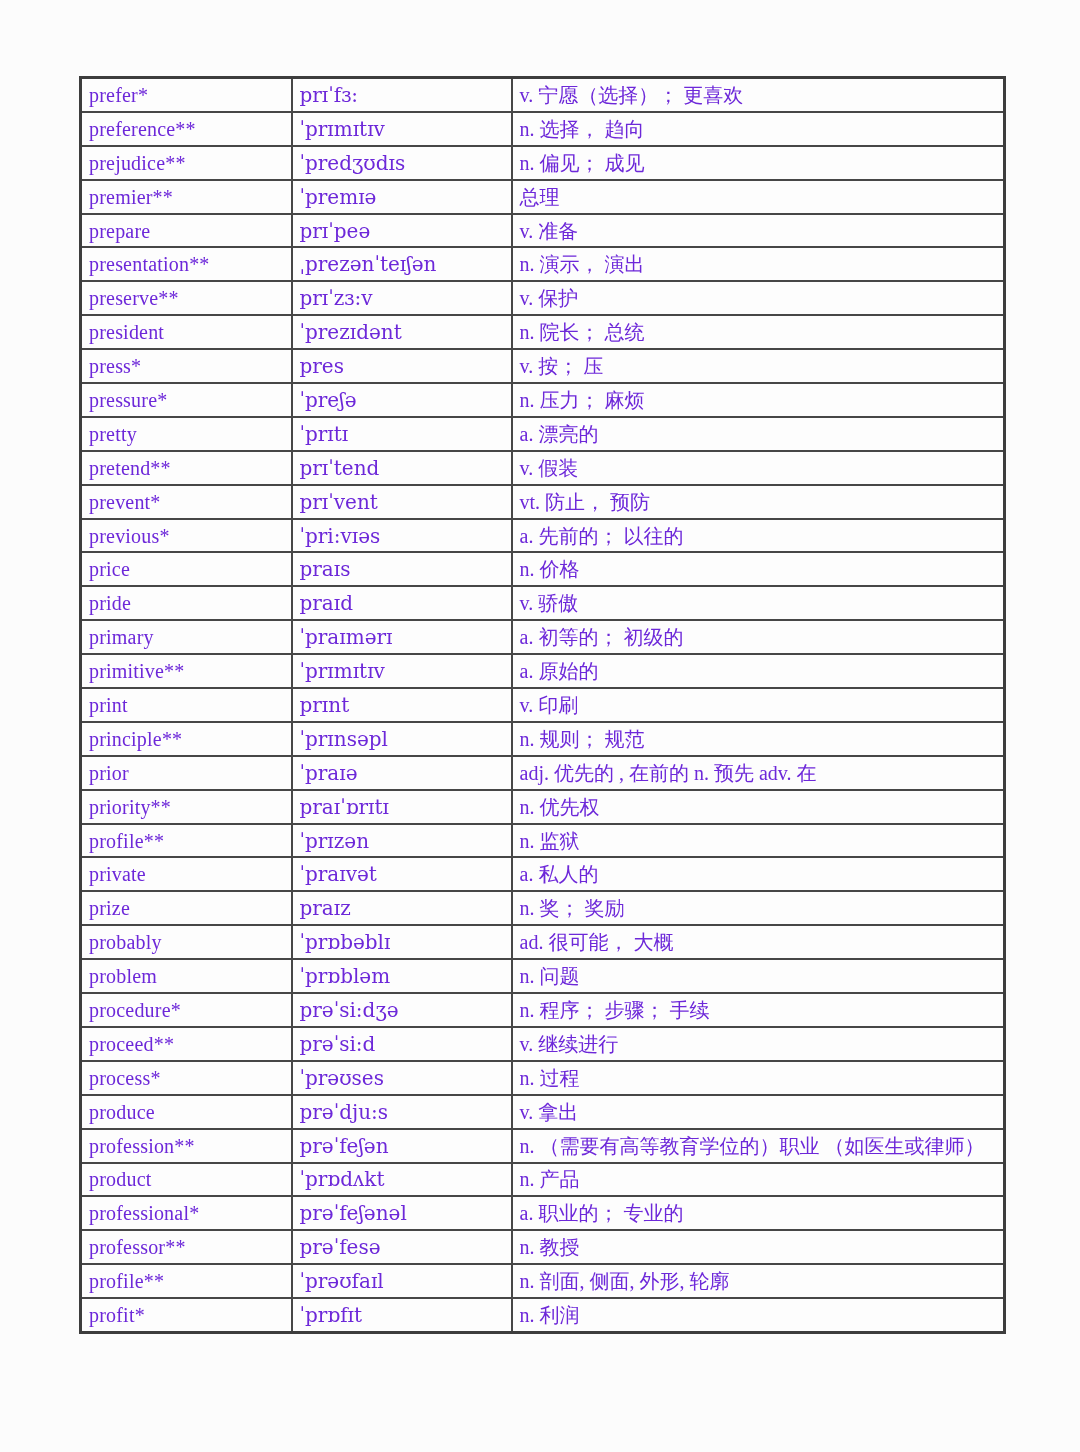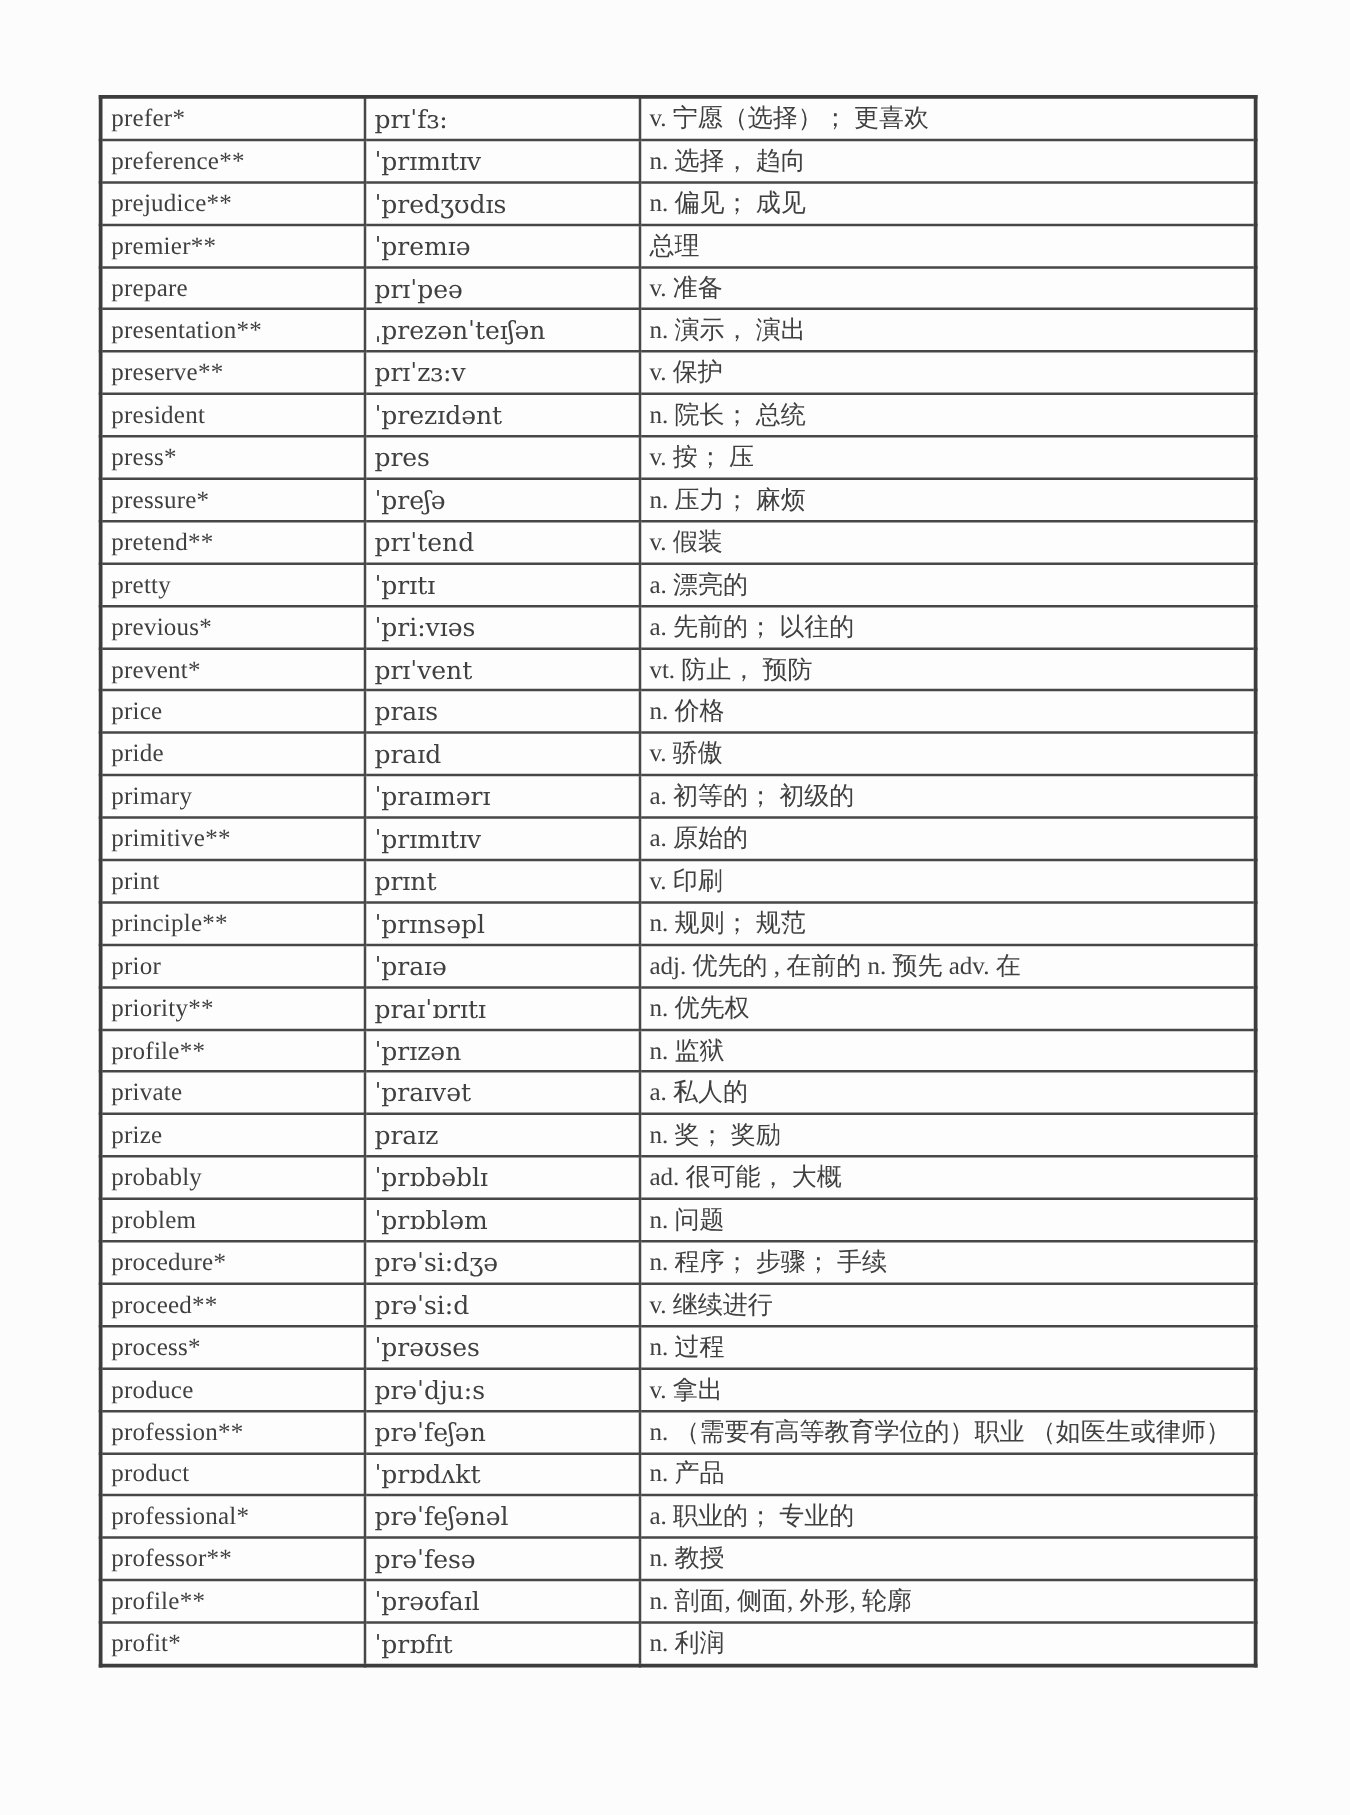--- a/index.html
+++ b/index.html
@@ -6,21 +6,21 @@
     margin: 0;
     padding: 0;
     background: #fcfcfc;
   }
   .page {
     position: relative;
     width: 1080px;
     height: 1452px;
     background: #fcfcfc;
     font-family: "Liberation Serif", "DejaVu Serif", serif;
-    color: #404040;
+    color: #6d28d9;
     overflow: hidden;
   }
   table.vocab-table {
     position: absolute;
     left: 79px;
     top: 76px;
     width: 924px;
     border-collapse: collapse;
     table-layout: fixed;
     background: #fdfdfd;
@@ -102,38 +102,38 @@
           <td class="word-cell">press*</td>
           <td class="ipa-cell">pres</td>
           <td class="meaning-cell">v. 按； 压</td>
         </tr>
         <tr>
           <td class="word-cell">pressure*</td>
           <td class="ipa-cell">ˈpreʃə</td>
           <td class="meaning-cell">n. 压力； 麻烦</td>
         </tr>
         <tr>
+          <td class="word-cell">pretty</td>
+          <td class="ipa-cell">ˈprɪtɪ</td>
+          <td class="meaning-cell">a. 漂亮的</td>
+        </tr>
+        <tr>
           <td class="word-cell">pretend**</td>
           <td class="ipa-cell">prɪˈtend</td>
           <td class="meaning-cell">v. 假装</td>
         </tr>
         <tr>
-          <td class="word-cell">pretty</td>
-          <td class="ipa-cell">ˈprɪtɪ</td>
-          <td class="meaning-cell">a. 漂亮的</td>
+          <td class="word-cell">prevent*</td>
+          <td class="ipa-cell">prɪˈvent</td>
+          <td class="meaning-cell">vt. 防止， 预防</td>
         </tr>
         <tr>
           <td class="word-cell">previous*</td>
           <td class="ipa-cell">ˈpri:vɪəs</td>
           <td class="meaning-cell">a. 先前的； 以往的</td>
-        </tr>
-        <tr>
-          <td class="word-cell">prevent*</td>
-          <td class="ipa-cell">prɪˈvent</td>
-          <td class="meaning-cell">vt. 防止， 预防</td>
         </tr>
         <tr>
           <td class="word-cell">price</td>
           <td class="ipa-cell">praɪs</td>
           <td class="meaning-cell">n. 价格</td>
         </tr>
         <tr>
           <td class="word-cell">pride</td>
           <td class="ipa-cell">praɪd</td>
           <td class="meaning-cell">v. 骄傲</td>

